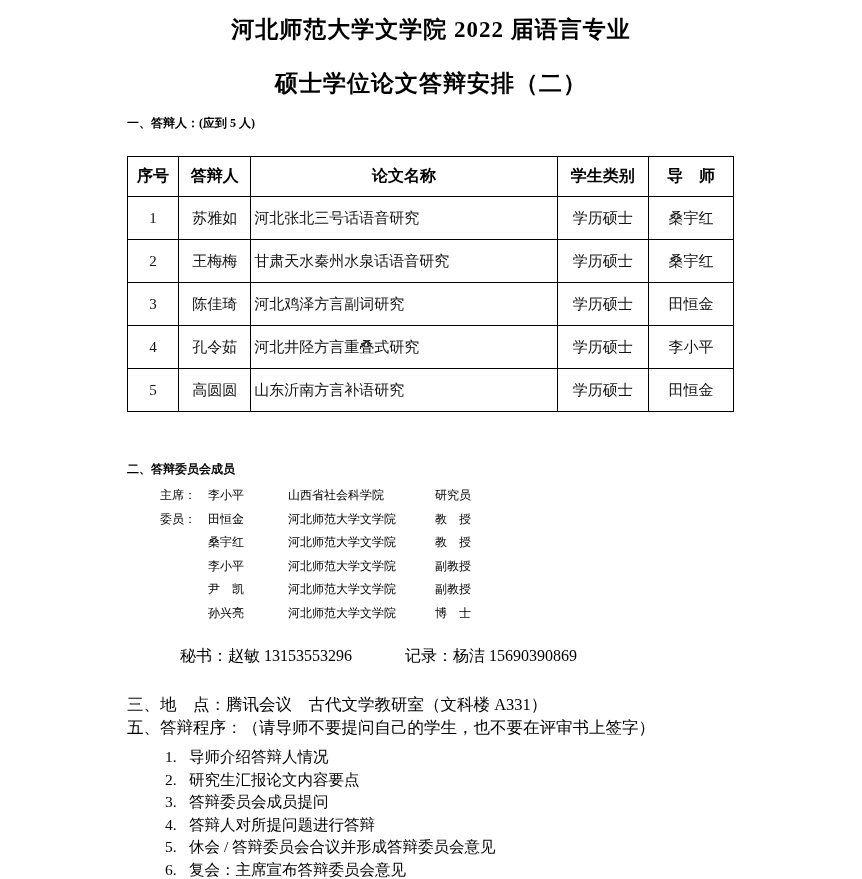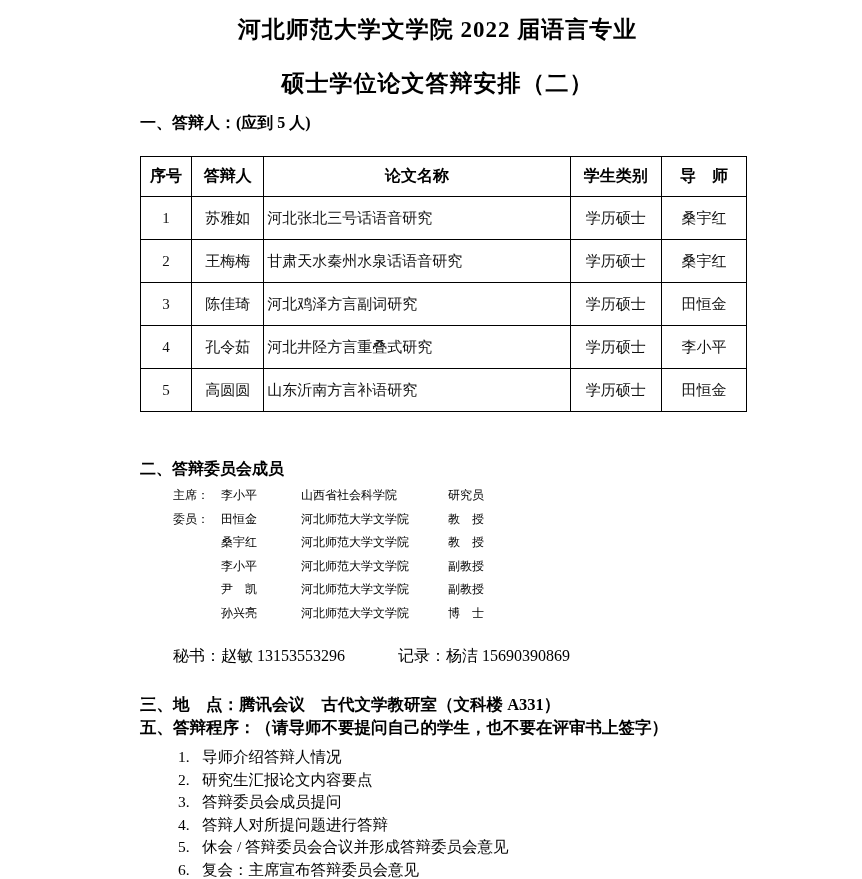--- a/index.html
+++ b/index.html
@@ -6,29 +6,28 @@
   .page {
     position: relative;
     width: 862px;
     height: 879px;
     background: #ffffff;
     color: #000000;
     font-family: "Liberation Serif", "DejaVu Serif", serif;
     overflow: hidden;
     box-sizing: border-box;
     padding-top: 16px;
-    padding-left: 13px;
   }
   .doc-title { text-align: center; font-weight: bold; }
   .title-line { font-size: 23px; line-height: 28px; letter-spacing: 1px; }
   .title-line.second { margin-top: 26px; }
 
   .content { margin-left: 127px; width: 608px; }
 
-  .sec-heading { font-size: 16px; font-weight: bold; line-height: 22px; }
+  .sec-heading { font-size: 12px; font-weight: bold; line-height: 22px; }
   .sec1-heading { margin-top: 14px; }
 
   table.defense-table {
     border-collapse: collapse;
     margin-top: 22px;
     width: 607px;
     table-layout: fixed;
     font-size: 15px;
   }
   .defense-table th, .defense-table td {
@@ -50,23 +49,23 @@
   .sec2-heading { margin-top: 46px; }
 
   .members { margin-left: 33px; margin-top: 4px; font-size: 12px; }
   .member-row { display: flex; height: 23.5px; align-items: center; }
   .member-role { width: 48px; }
   .member-name { width: 80px; }
   .member-org { width: 147px; }
   .member-title { }
 
   .secretary-line { margin-left: 33px; margin-top: 21px; font-size: 16px; display: flex; }
-  .secretary-text { width: 225px; }
-
-  .bold-lines { margin-top: 26px; font-weight: bold; font-size: 16.5px; }
+  .secretary-text { width: 225px; margin-left: 20px; }
+
+  .bold-lines { margin-top: 26px; font-weight: normal; font-size: 16.5px; }
   .bold-line { line-height: 23px; }
 
   .procedure { margin-left: 38px; margin-top: 7px; font-size: 15.5px; }
   .procedure-item { display: flex; line-height: 22.6px; }
   .procedure-num { width: 24px; }
 </style>
 </head>
 <body>
 
 <div class="page">

